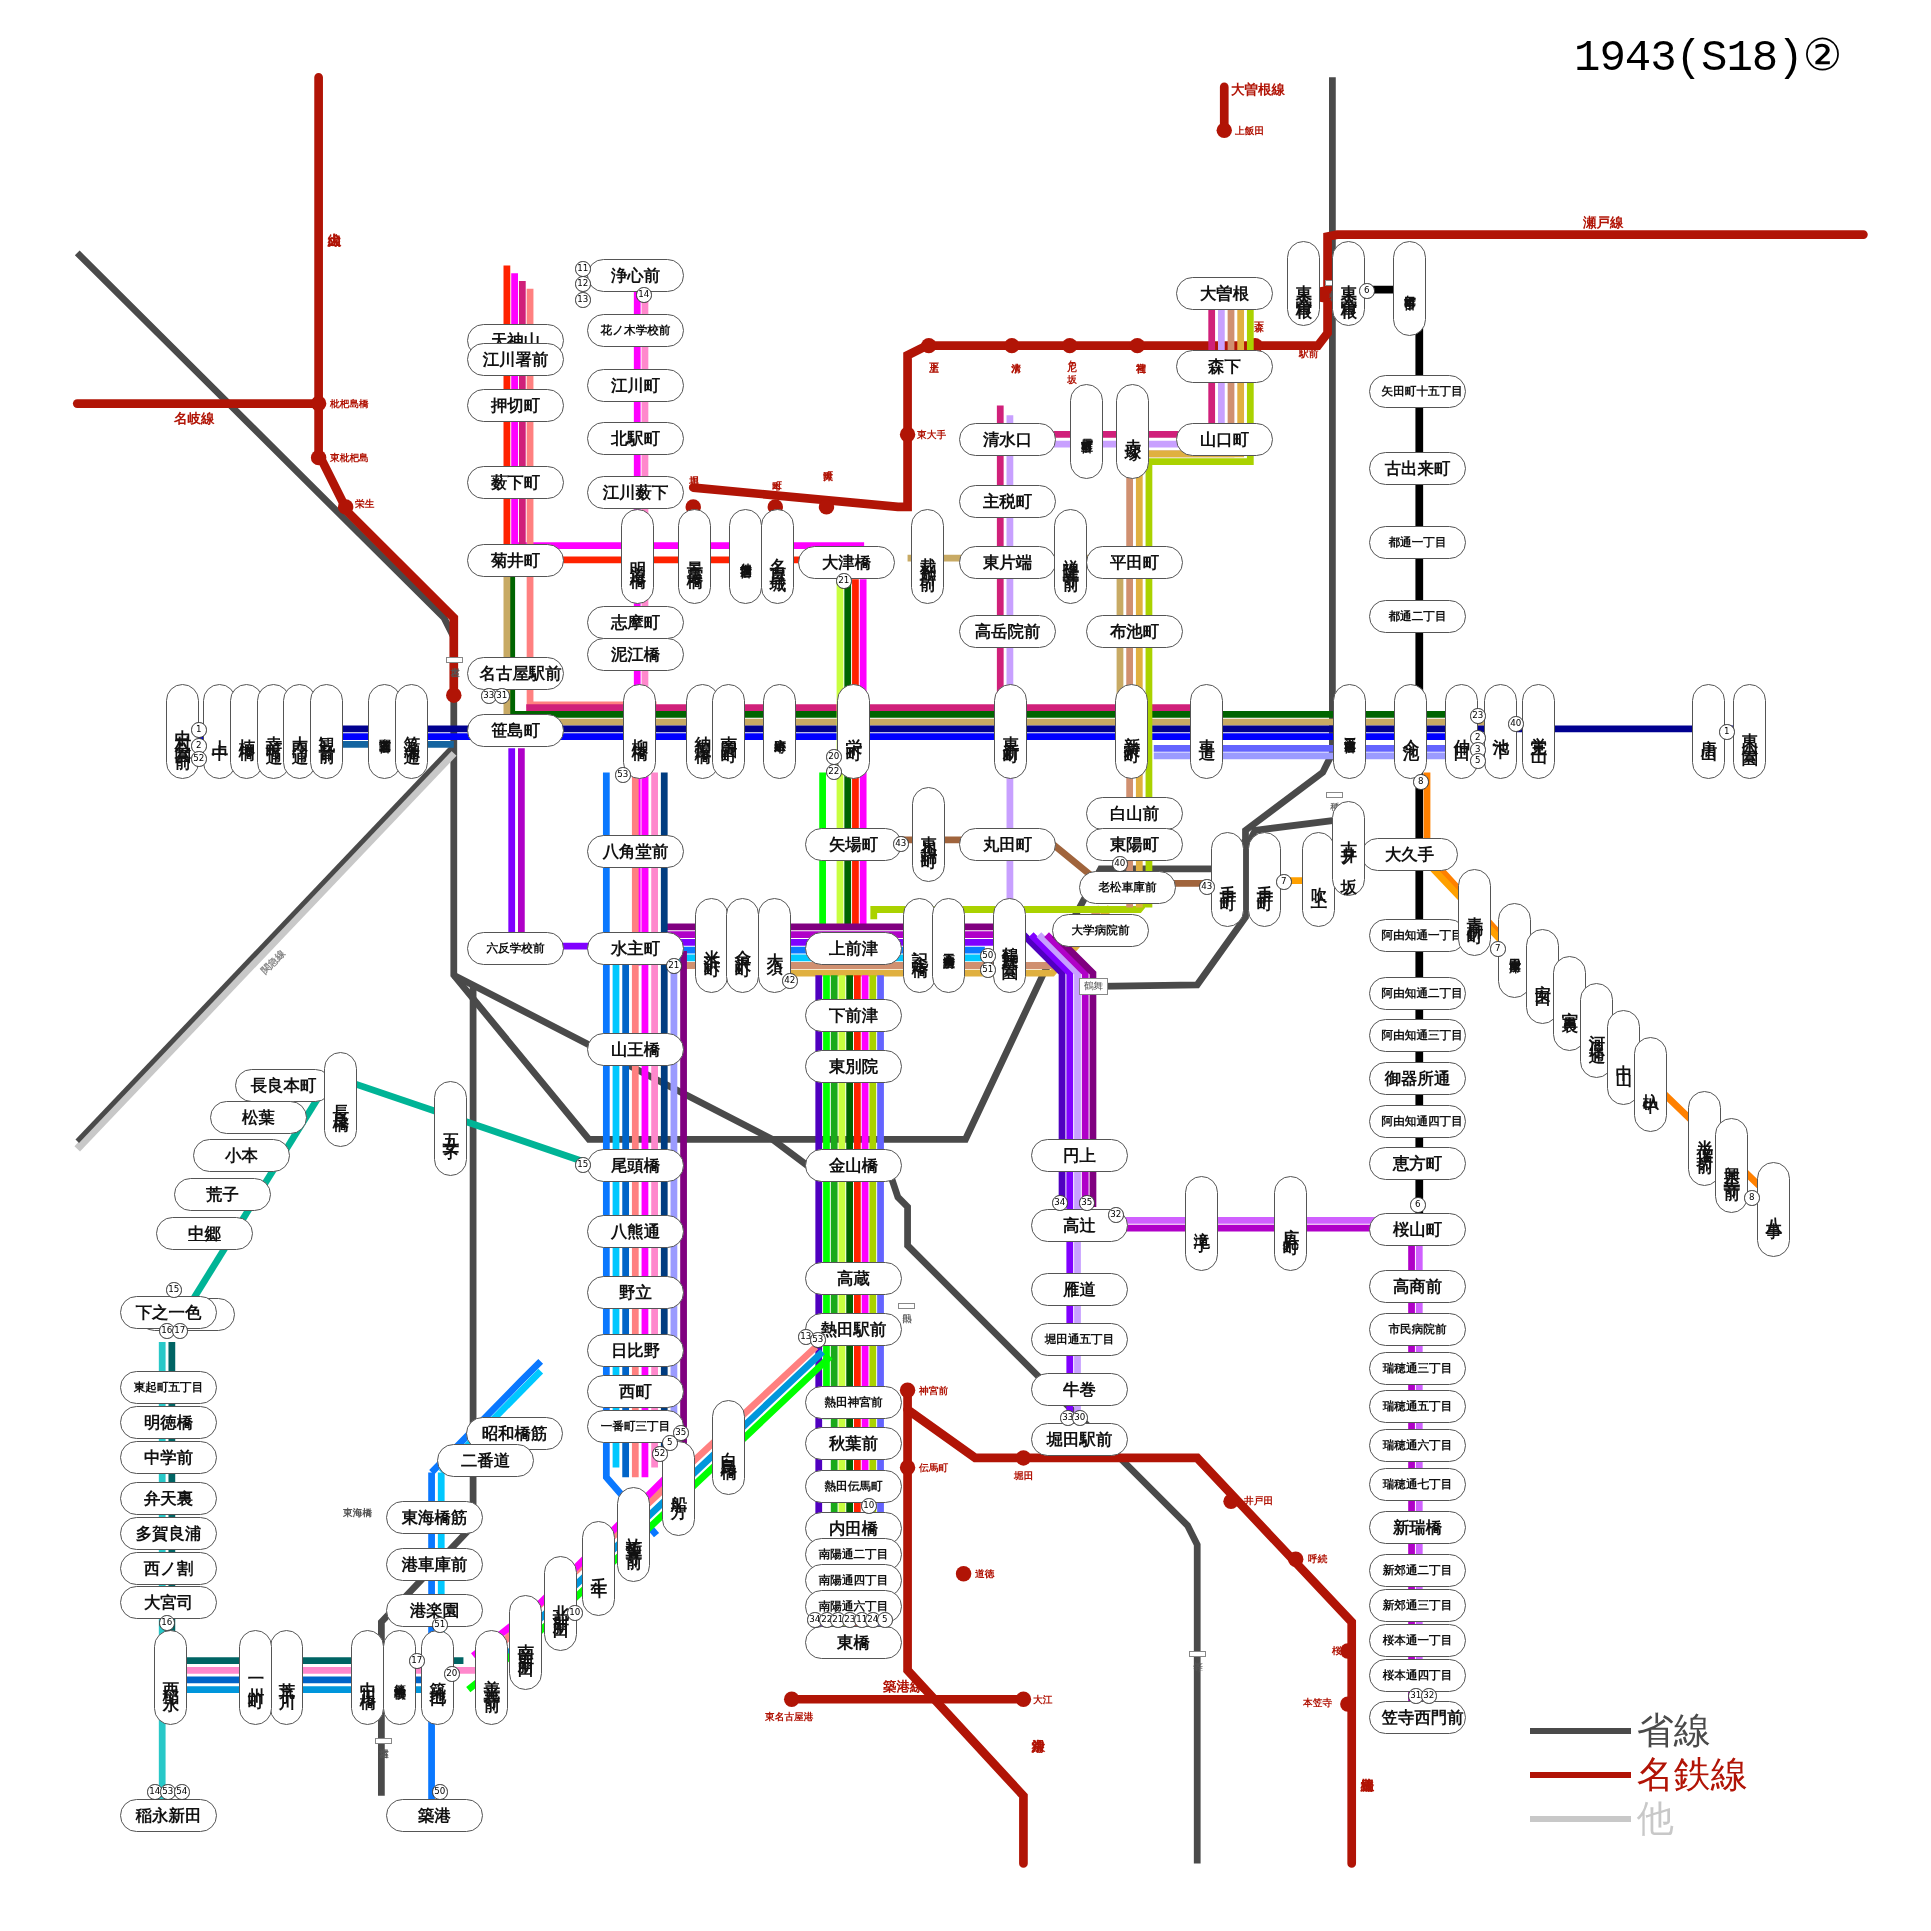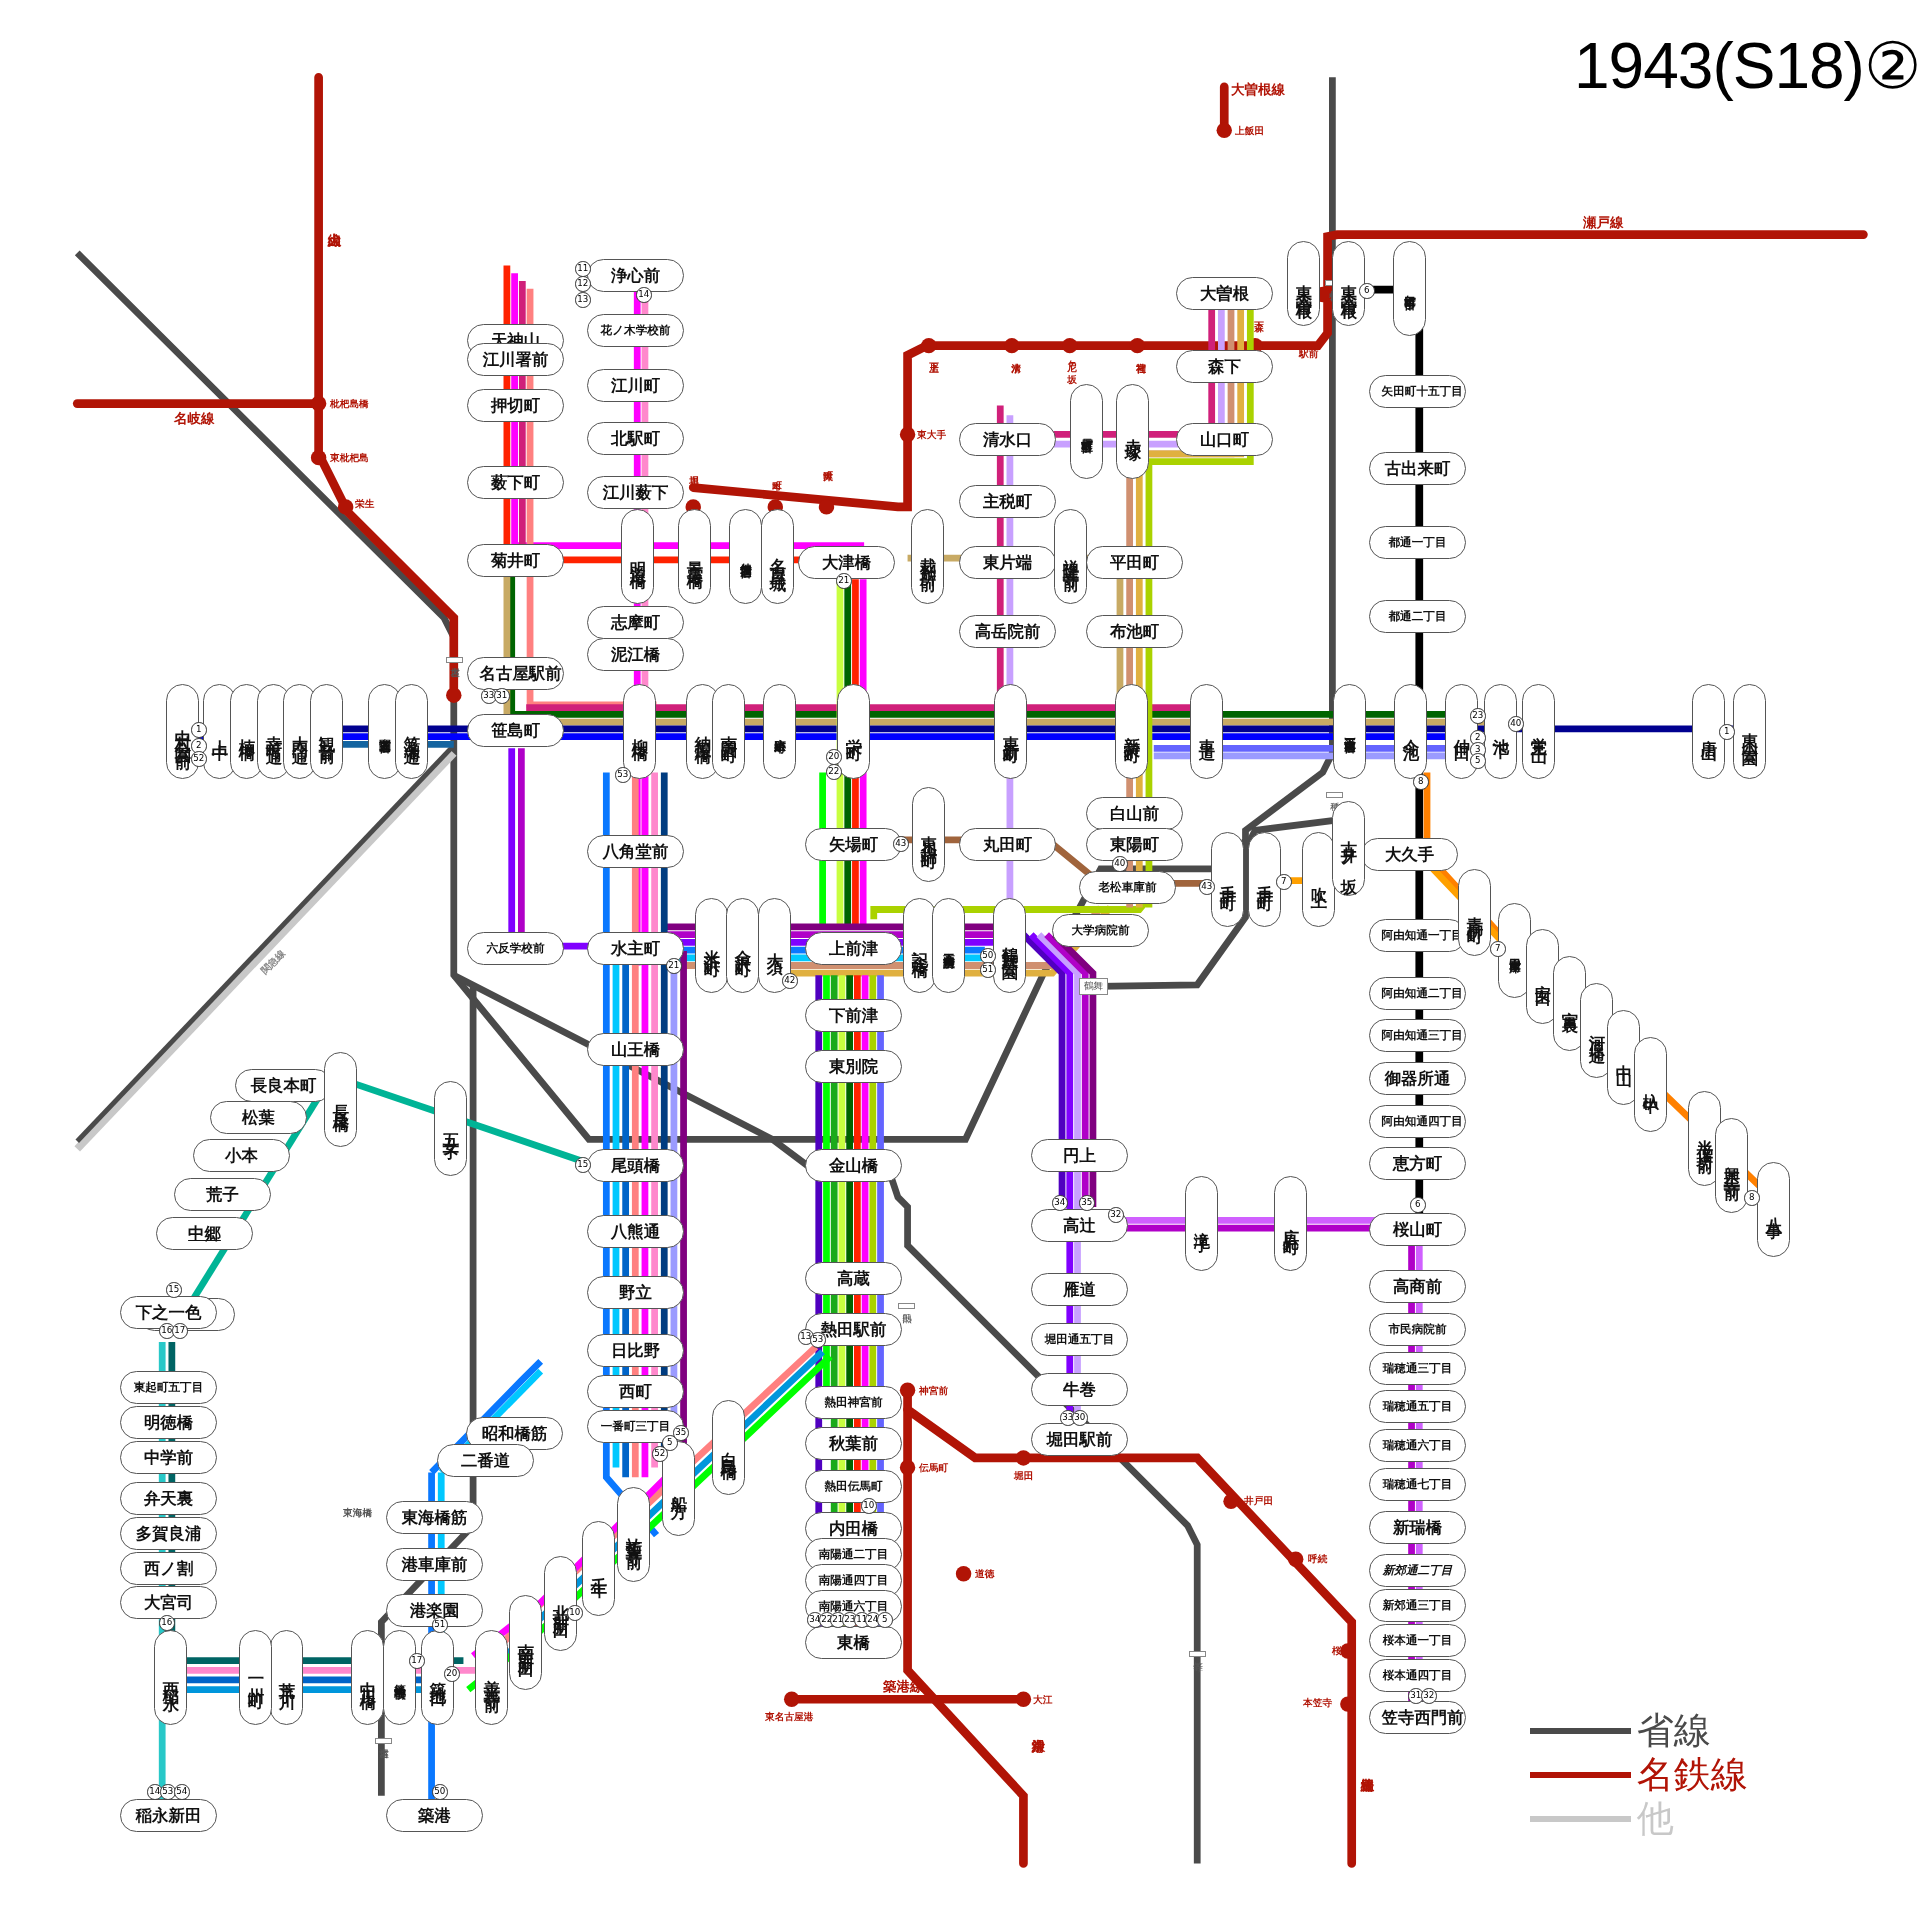--- a/index.html
+++ b/index.html
@@ -1,18 +1,18 @@
 <!DOCTYPE html>
 <html><head>
 <meta charset="utf-8">
 <style>
   html,body{margin:0;padding:0;background:#ffffff;}
   body{width:1931px;height:1931px;position:relative;overflow:hidden;font-family:"DejaVu Sans",sans-serif;}
   #map{position:absolute;left:0;top:0;width:1931px;height:1931px;}
-  .title{position:absolute;left:1574px;top:29px;font-family:Liberation Sans, sans-serif;font-size:64px;color:#000;letter-spacing:-1px;}
+  .title{position:absolute;left:1574px;top:29px;font-family:Liberation Mono, monospace;font-size:44px;color:#000;letter-spacing:-1px;}
   .st{position:absolute;background:#fff;border:1.9px solid #555;border-radius:21px;box-sizing:border-box;display:flex;align-items:center;justify-content:space-around;color:#111;font-weight:bold;white-space:nowrap;}
   .st.h{height:33px;padding:0 11.6px;font-size:16.4px;}
   .st.h.small{font-size:11.6px;}
   .st.v{width:33px;flex-direction:column;padding:9.7px 0;font-size:16.4px;justify-content:space-around;writing-mode:vertical-rl;text-orientation:upright;letter-spacing:5.8px;}
   .st.v.small{font-size:11.6px;letter-spacing:1px;}
   .rl{position:absolute;color:#b11406;font-size:9.7px;font-weight:bold;white-space:nowrap;}
   .rl.v{writing-mode:vertical-rl;text-orientation:upright;}
   .ll{position:absolute;color:#b11406;font-size:13.5px;font-weight:bold;white-space:nowrap;}
   .ll.v{writing-mode:vertical-rl;text-orientation:upright;}
   .jr{position:absolute;background:#fff;border:1px solid #888;color:#555;font-size:9.7px;writing-mode:vertical-rl;text-orientation:upright;padding:1.9px 1px;}
@@ -320,21 +320,21 @@
 <div class="st h small" style="left:1369px;top:1105px;width:97px;">阿由知通四丁目</div>
 <div class="st h" style="left:1369px;top:1147px;width:97px;">恵方町</div>
 <div class="st h" style="left:1369px;top:1213px;width:97px;">桜山町</div>
 <div class="st h" style="left:1369px;top:1270px;width:97px;">高商前</div>
 <div class="st h small" style="left:1369px;top:1313px;width:97px;">市民病院前</div>
 <div class="st h small" style="left:1369px;top:1352px;width:97px;">瑞穂通三丁目</div>
 <div class="st h small" style="left:1369px;top:1390px;width:97px;">瑞穂通五丁目</div>
 <div class="st h small" style="left:1369px;top:1429px;width:97px;text-align:right;">瑞穂通六丁目</div>
 <div class="st h small" style="left:1369px;top:1468px;width:97px;">瑞穂通七丁目</div>
 <div class="st h" style="left:1369px;top:1511px;width:97px;">新瑞橋</div>
-<div class="st h small" style="left:1369px;top:1554px;width:97px;font-style:italic;">新郊通二丁目</div>
+<div class="st h small" style="left:1369px;top:1554px;width:97px;">新郊通二丁目</div>
 <div class="st h small" style="left:1369px;top:1589px;width:97px;">新郊通三丁目</div>
 <div class="st h small" style="left:1369px;top:1624px;width:97px;">桜本通一丁目</div>
 <div class="st h small" style="left:1369px;top:1659px;width:97px;">桜本通四丁目</div>
 <div class="st h" style="left:1369px;top:1701px;width:97px;">笠寺西門前</div>
 
 <div class="st v" style="left:166px;top:684px;height:95px;">中村公園前</div>
 <div class="st v" style="left:203px;top:684px;height:95px;">上中</div>
 <div class="st v" style="left:230px;top:684px;height:95px;">楠橋</div>
 <div class="st v" style="left:257px;top:684px;height:95px;">幸町通</div>
 <div class="st v" style="left:283px;top:684px;height:95px;">大門通</div>

